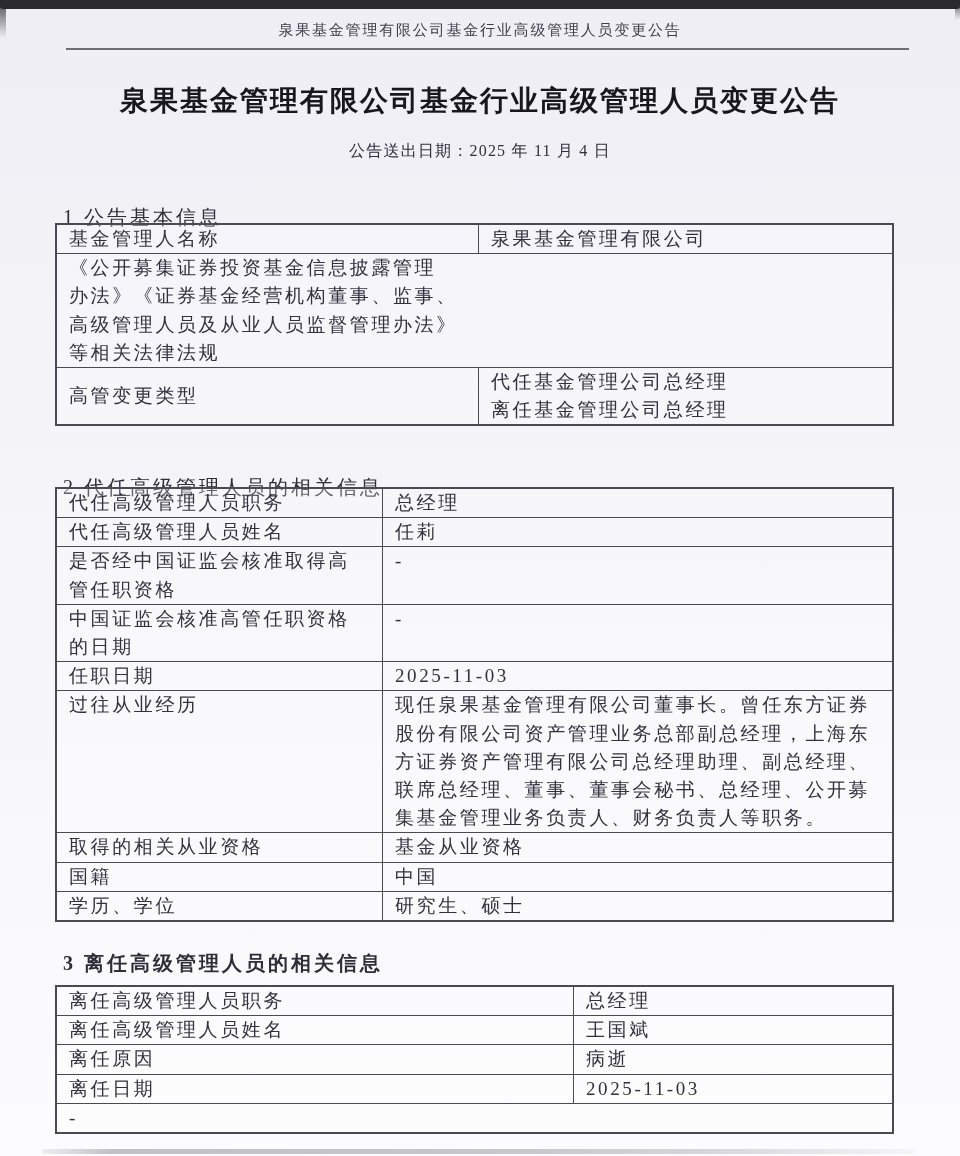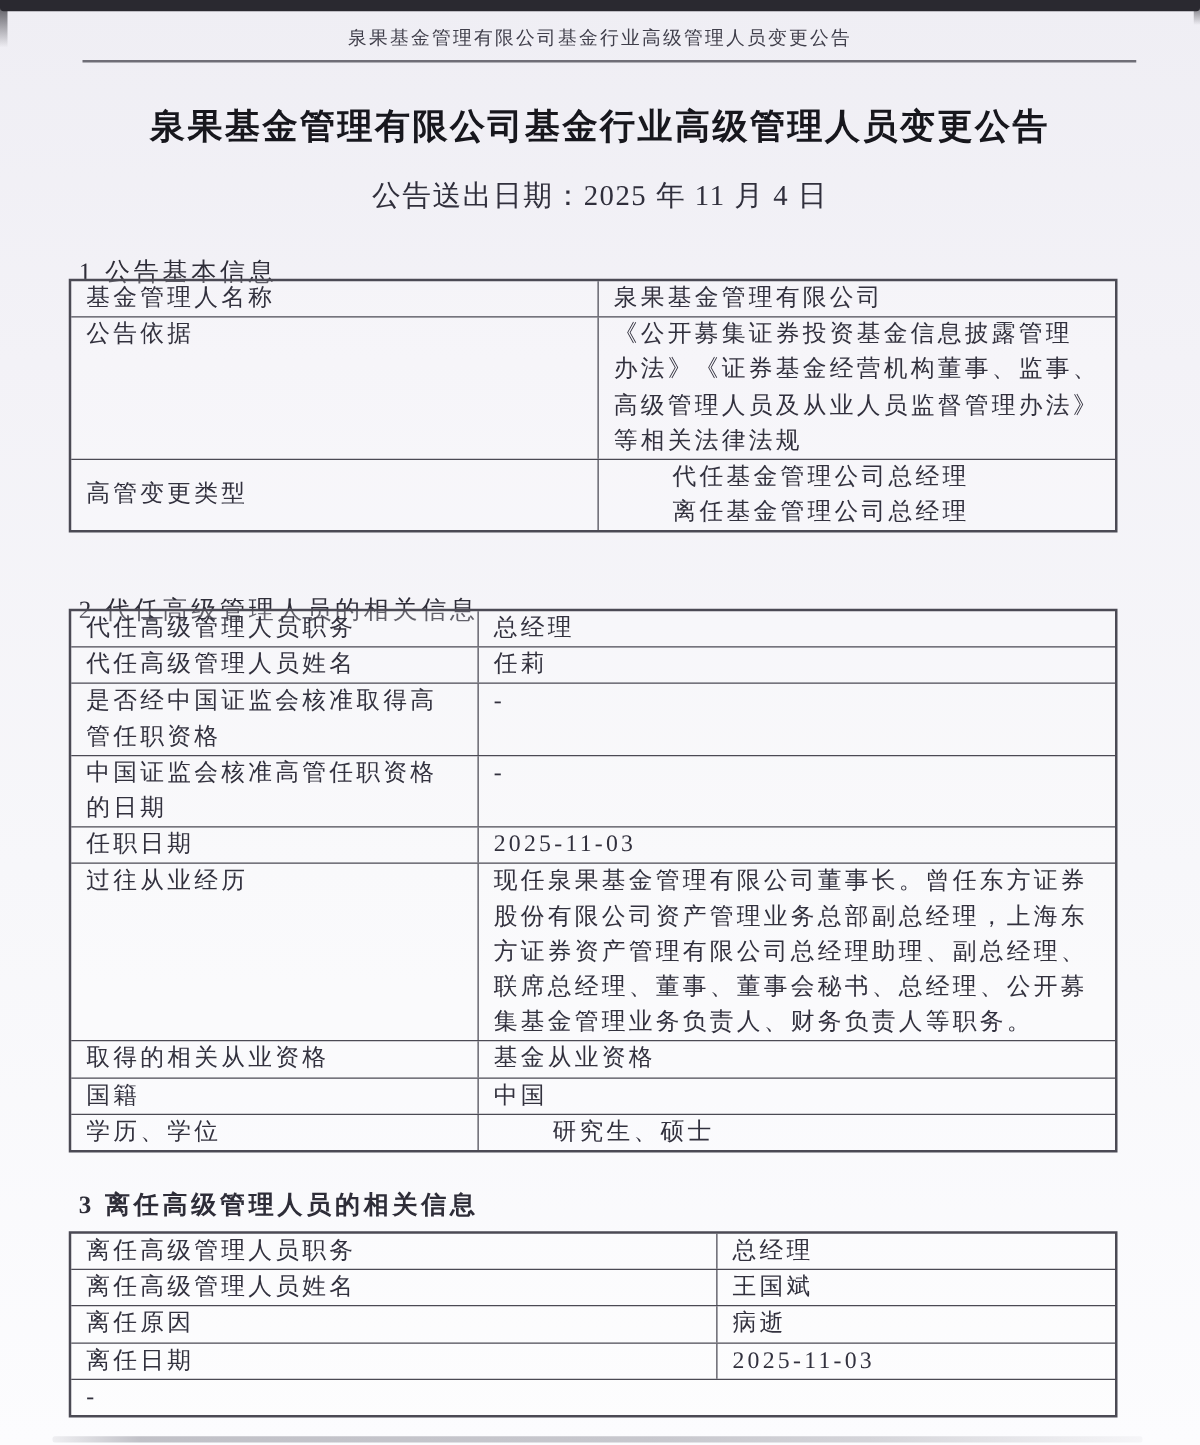--- a/index.html
+++ b/index.html
@@ -55,21 +55,21 @@
     font-weight: bold;
     font-size: 28px;
     letter-spacing: 2px;
     color: var(--title, #17171d);
     white-space: pre;
   }
 
   .date-line {
     position: absolute; top: 141px; left: 0; width: 960px;
     text-align: center;
-    font-size: 23px;
+    font-size: 16px;
     letter-spacing: 1.2px;
     color: #302f3c;
     white-space: pre;
   }
 
   .section-heading {
     position: absolute; left: 63px;
     font-size: 20px;
     letter-spacing: 3px;
     color: #2e2d38;
@@ -87,21 +87,21 @@
     background: rgba(255,255,255,0.25);
   }
   .t-1 { top: 223px; }
   .t-2 { top: 487px; }
   .t-3 { top: 985px; }
   .t-1 { --labelw: 422px; }
   .t-2 { --labelw: 326px; }
   .t-3 { --labelw: 517px; }
 
   .trow { display: flex; border-bottom: 1.5px solid var(--border, #4b4a54); }
-  .trow:last-child { border-bottom: none; gap: 47px; }
+  .trow:last-child { border-bottom: none; }
 
   .tcell {
     box-sizing: border-box;
     padding: 0 12px;
     font-size: 19px;
     line-height: 28.2px;
     letter-spacing: 2.6px;
     color: var(--text, #32313e);
     white-space: pre;
     overflow: hidden;
@@ -148,21 +148,20 @@
   <div class="date-line">公告送出日期：2025 年 11 月 4 日</div>
 
   <div class="section-heading sh-1">1 公告基本信息</div>
 
   <div class="info-table t-1">
       <div class="trow">
         <div class="tcell tlabel">基金管理人名称</div>
         <div class="tcell tvalue">泉果基金管理有限公司</div>
       </div>
       <div class="trow">
-        <div class="tcell tlabel">公告依据</div>
         <div class="tcell tvalue">《公开募集证券投资基金信息披露管理
 办法》《证券基金经营机构董事、监事、
 高级管理人员及从业人员监督管理办法》
 等相关法律法规</div>
       </div>
       <div class="trow center-label">
         <div class="tcell tlabel">高管变更类型</div>
         <div class="tcell tvalue">代任基金管理公司总经理
 离任基金管理公司总经理</div>
       </div>

